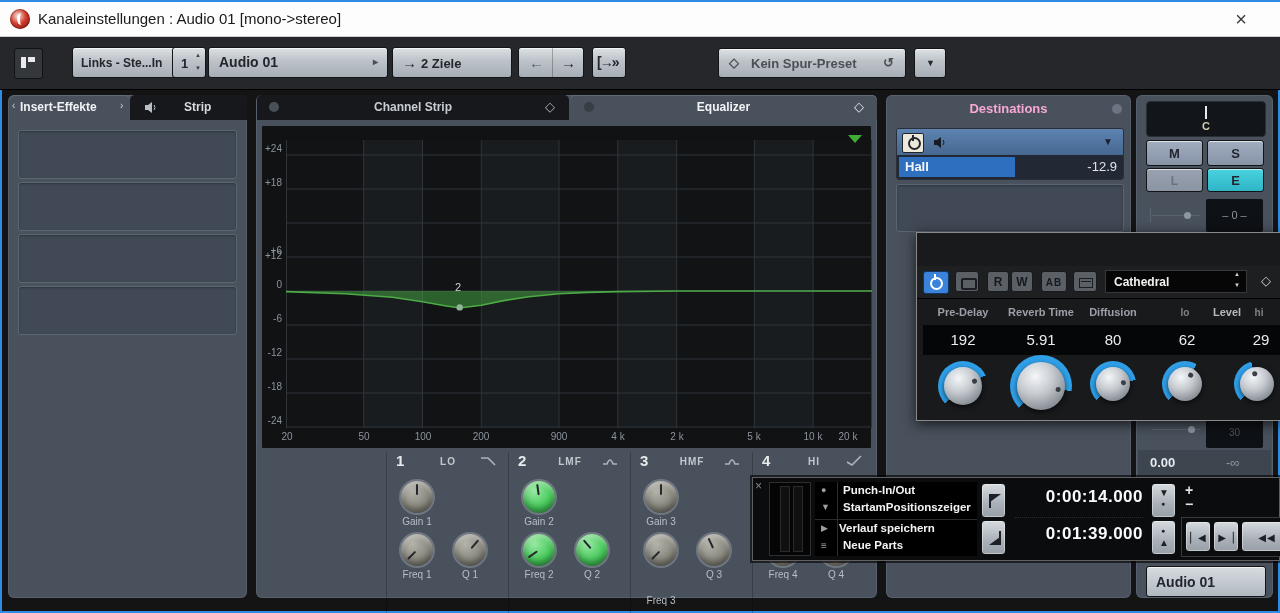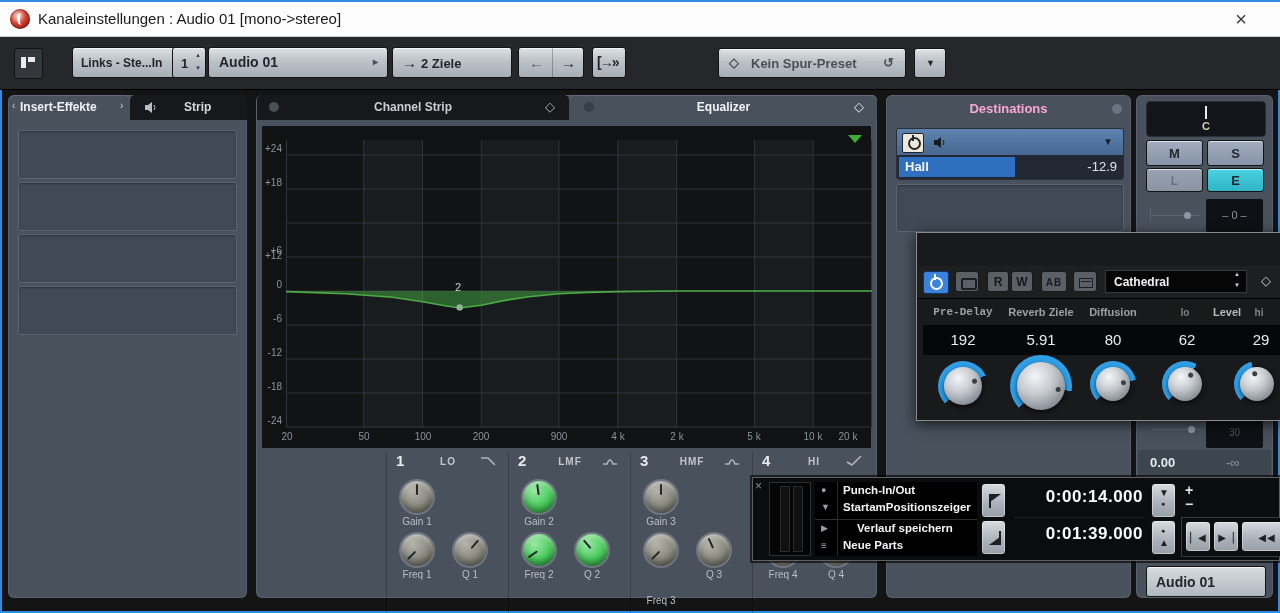--- a/index.html
+++ b/index.html
@@ -343,22 +343,22 @@
           </div>
       </div>
       <div class="abs" style="left:188px;top:4px;width:142px;height:23px;background:#060606;border:1px solid #36383b;box-sizing:border-box;">
         <span class="abs" style="left:8px;top:4px;font-size:12px;font-weight:bold;color:#f0f2f4;">Cathedral</span>
         <span class="abs" style="left:128px;top:0;font-size:6px;color:#cfd3d8;">▲</span>
         <span class="abs" style="left:128px;top:11px;font-size:6px;color:#cfd3d8;">▼</span>
       </div>
       <span class="abs" style="left:344px;top:7px;font-size:13px;color:#d0d4d8;">◇</span>
     </div>
 
-    <div class="abs" style="left:6px;top:73px;width:80px;text-align:center;font-size:11px;font-weight:bold;color:#9aa0a6;font-family:Liberation Mono, monospace;">Pre-Delay</div>
-    <div class="abs" style="left:80px;top:73px;width:88px;text-align:center;font-size:11px;font-weight:bold;color:#9aa0a6;">Reverb Ziele</div>
+    <div class="abs" style="left:6px;top:73px;width:80px;text-align:center;font-size:11px;font-weight:bold;color:#9aa0a6;">Pre-Delay</div>
+    <div class="abs" style="left:80px;top:73px;width:88px;text-align:center;font-size:11px;font-weight:bold;color:#9aa0a6;">Reverb Time</div>
     <div class="abs" style="left:158px;top:73px;width:76px;text-align:center;font-size:11px;font-weight:bold;color:#9aa0a6;">Diffusion</div>
     <div class="abs" style="left:250px;top:74px;width:36px;text-align:center;font-size:10px;font-weight:bold;color:#7d838a;">lo</div>
     <div class="abs" style="left:288px;top:73px;width:44px;text-align:center;font-size:11px;font-weight:bold;color:#b5bac0;">Level</div>
     <div class="abs" style="left:324px;top:74px;width:36px;text-align:center;font-size:10px;font-weight:bold;color:#7d838a;">hi</div>
 
     <div class="abs" style="left:6px;top:92px;width:358px;height:30px;background:#050607;">
       <span class="abs" style="left:0;top:6px;width:80px;text-align:center;font-size:15px;color:#e9ecef;">192</span>
       <span class="abs" style="left:74px;top:6px;width:88px;text-align:center;font-size:15px;color:#e9ecef;">5.91</span>
       <span class="abs" style="left:152px;top:6px;width:76px;text-align:center;font-size:15px;color:#e9ecef;">80</span>
       <span class="abs" style="left:226px;top:6px;width:76px;text-align:center;font-size:15px;color:#e9ecef;">62</span>
@@ -404,21 +404,21 @@
       <div class="abs" style="left:23px;top:3px;width:8px;height:64px;background:#101010;border:1px solid #2a2a2a;"></div>
     </div>
     <div class="abs" style="left:62px;top:4px;width:162px;height:74px;background:#000;">
       <div class="abs" style="left:22px;top:0;width:1px;height:74px;background:#2c2c2c;"></div>
       <div class="abs" style="left:0;top:37px;width:162px;height:1px;background:#2c2c2c;"></div>
       <span class="abs" style="left:6px;top:3px;font-size:9px;color:#9aa0a6;">●</span>
       <span class="abs menutext" style="left:28px;top:2px;">Punch-In/Out</span>
       <span class="abs" style="left:6px;top:20px;font-size:9px;color:#9aa0a6;">▼</span>
       <span class="abs menutext" style="left:28px;top:19px;">StartamPositionszeiger</span>
       <span class="abs" style="left:6px;top:41px;font-size:9px;color:#9aa0a6;">▶</span>
-      <span class="abs menutext" style="left:42px;top:40px;">Verlauf speichern</span>
+      <span class="abs menutext" style="left:24px;top:40px;">Verlauf speichern</span>
       <span class="abs" style="left:6px;top:58px;font-size:10px;color:#9aa0a6;">≡</span>
       <span class="abs menutext" style="left:28px;top:57px;">Neue Parts</span>
     </div>
     <div class="abs tbtn" style="left:228px;top:5px;width:25px;height:35px;">
       <svg class="abs" style="left:5px;top:8px;" width="16" height="18" viewBox="0 0 16 18">
         <line x1="3" y1="2" x2="3" y2="16" stroke="#1d2127" stroke-width="2"></line>
           <polygon points="3,2 14,2 3,10" fill="#1d2127"></polygon>
       </svg>
     </div>
     <div class="abs tbtn" style="left:228px;top:42px;width:25px;height:35px;">

